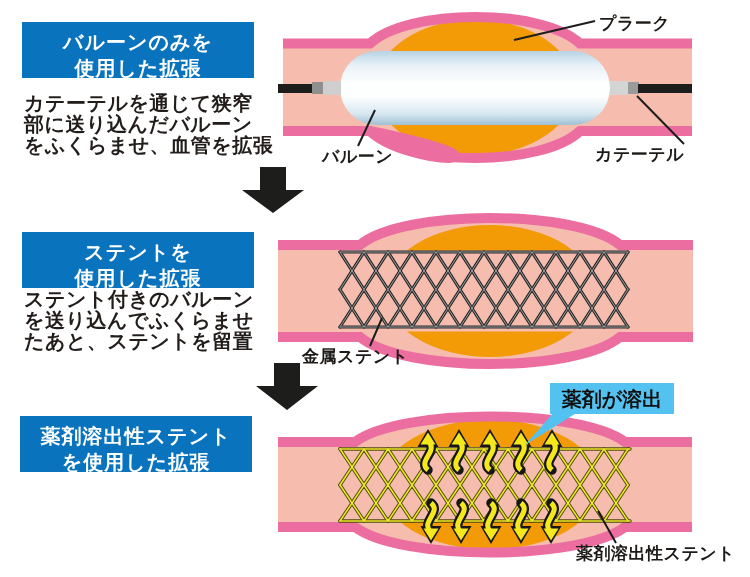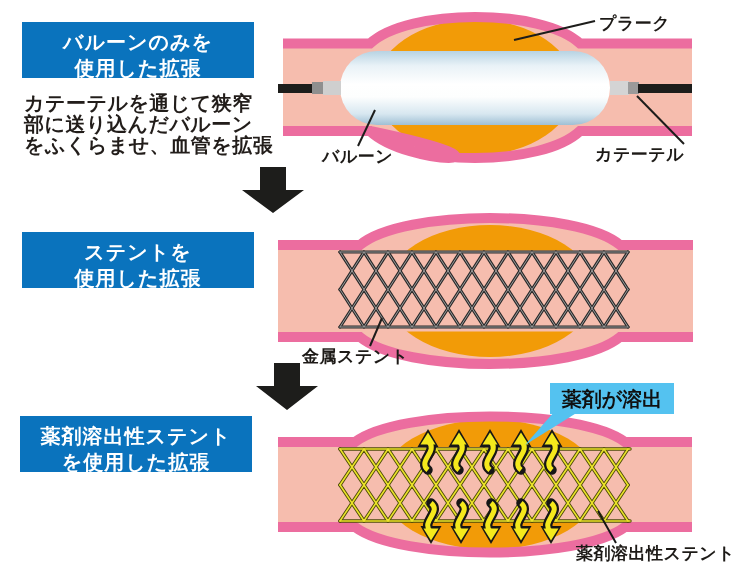--- a/index.html
+++ b/index.html
@@ -48,20 +48,23 @@
   <div class="hdr" id="hdr1">バルーンのみを
 使用した拡張</div>
   <div class="hdr" id="hdr2">ステントを
 使用した拡張</div>
   <div class="hdr" id="hdr3">薬剤溶出性ステント
 を使用した拡張</div>
 
   <div class="desc" id="desc1">カテーテルを通じて狭窄
 部に送り込んだバルーン
 をふくらませ、血管を拡張</div>
+  <div class="desc" id="desc2">ステント付きのバルーン
+を送り込んでふくらませ
+たあと、ステントを留置</div>
 
   <svg class="diag" id="diag1" width="472" height="175" viewBox="0 0 472 175">
     <defs>
       <linearGradient id="balloonGrad" x1="0" y1="0" x2="0" y2="1">
         <stop offset="0" stop-color="#b7d3e3"></stop>
         <stop offset="0.2" stop-color="#e9f2f7"></stop>
         <stop offset="0.45" stop-color="#ffffff"></stop>
         <stop offset="0.62" stop-color="#fdfefe"></stop>
         <stop offset="0.85" stop-color="#d7e7f0"></stop>
         <stop offset="1" stop-color="#9fc0d4"></stop>

